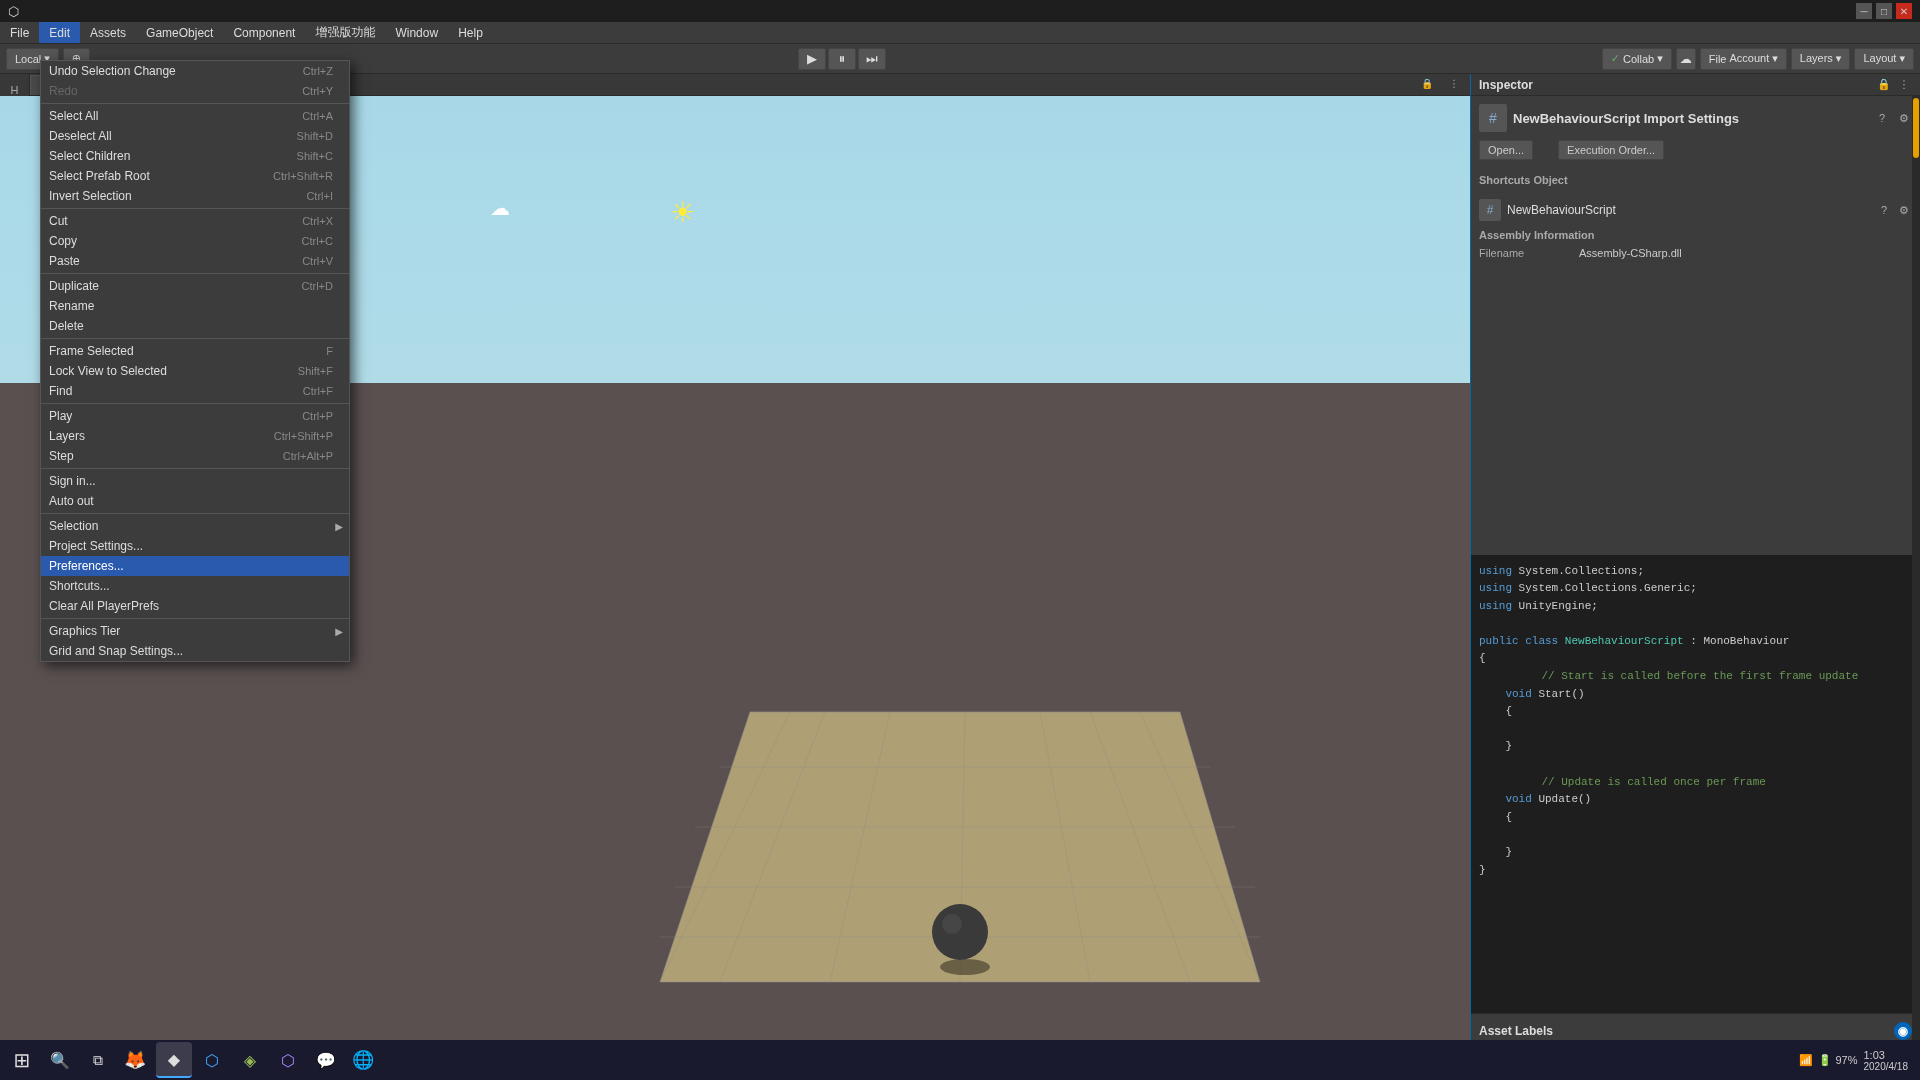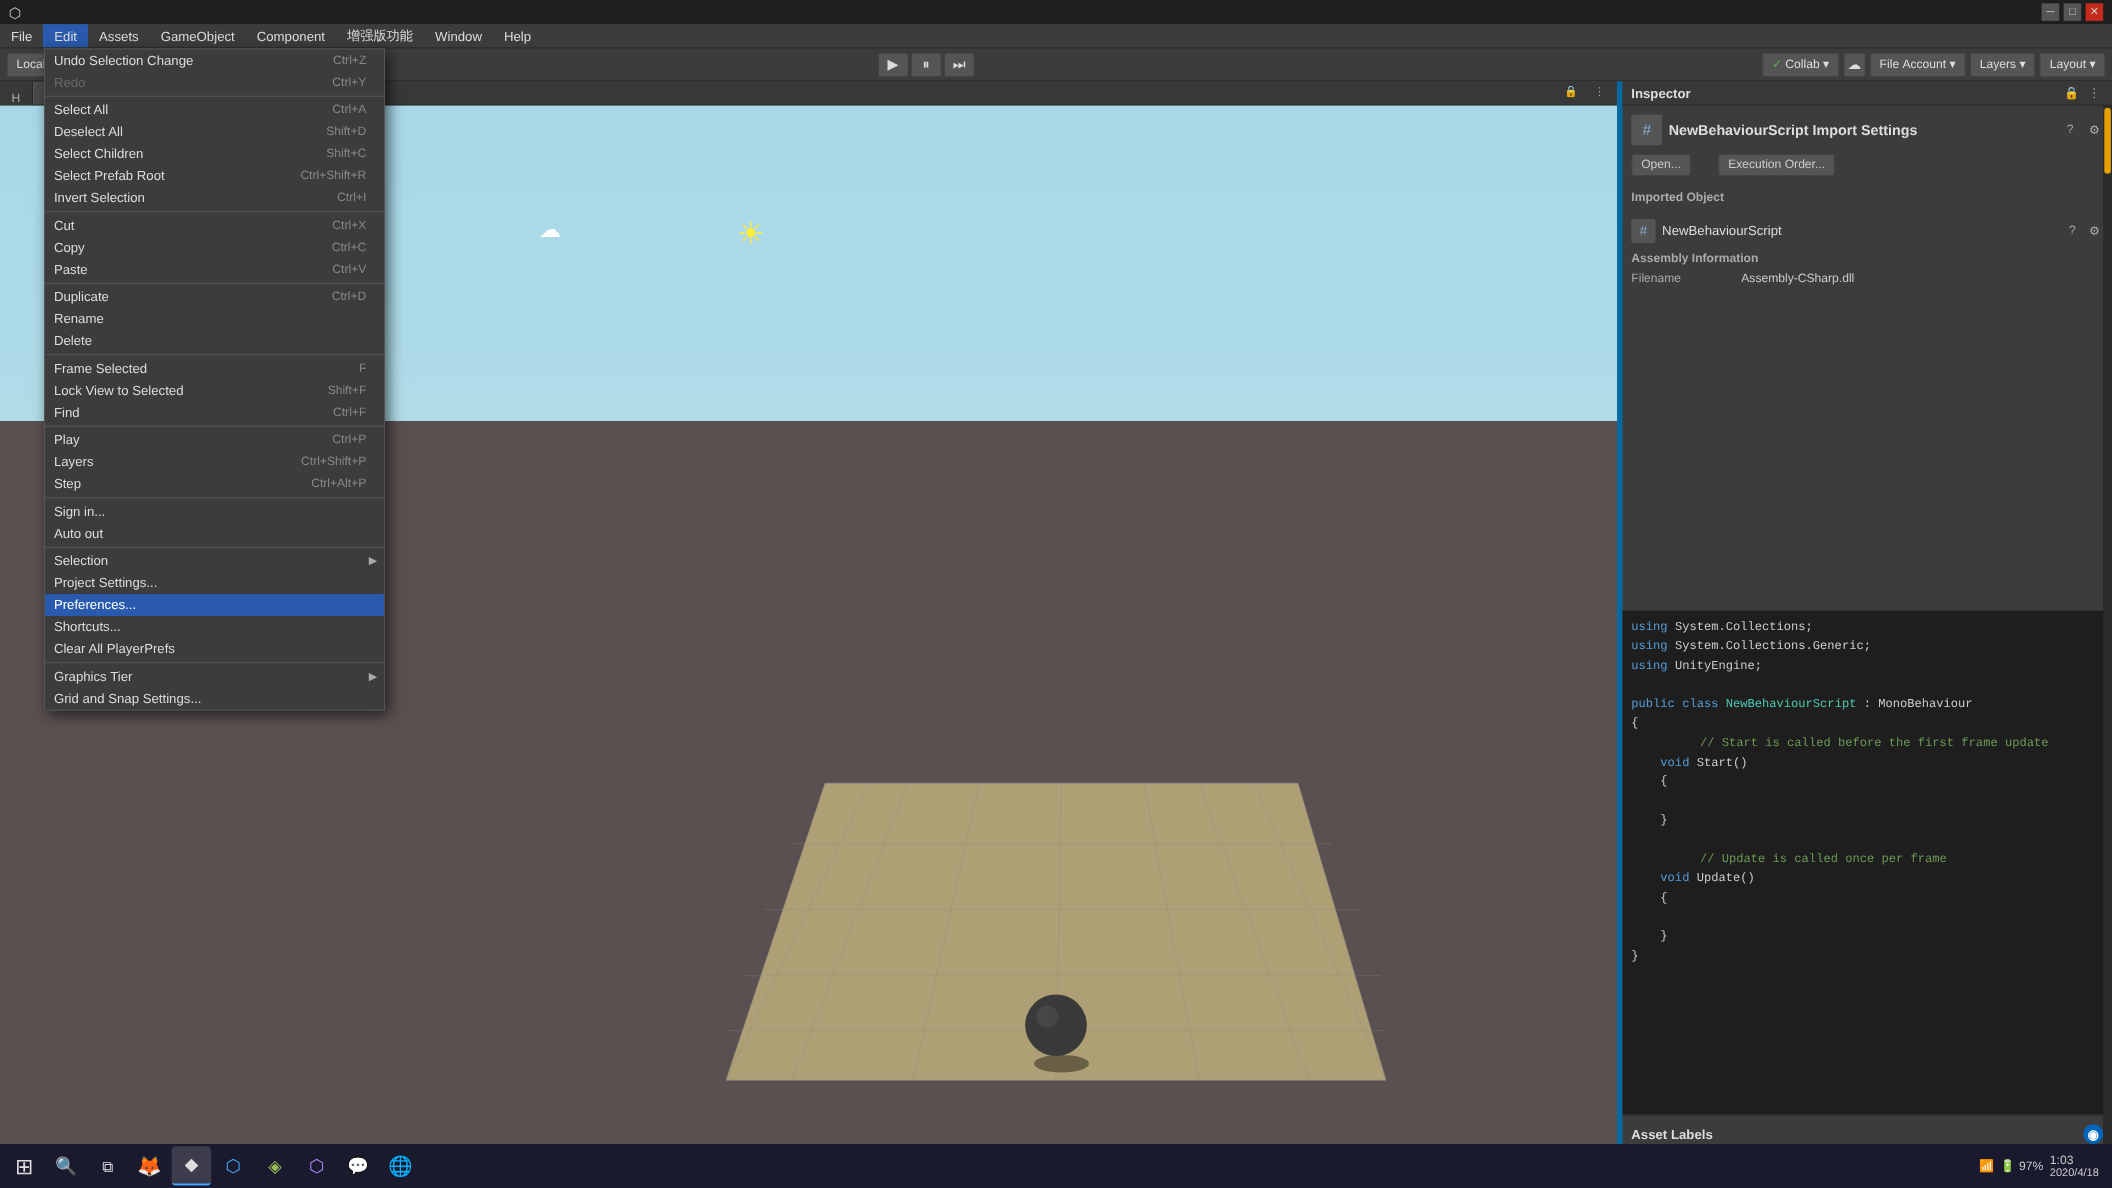--- a/index.html
+++ b/index.html
@@ -271,21 +271,21 @@
       cursor: pointer;
       font-size: 10px;
       color: #ccc;
       border-radius: 2px;
     }
 
     
     #right-panel {
       width: 450px;
       background: #3c3c3c;
-      border-left: 5px solid #0369a1;
+      border-left: 1px solid #0369a1;
       display: flex;
       flex-direction: column;
     }
     .inspector-header {
       height: 22px;
       background: #383838;
       display: flex;
       align-items: center;
       padding: 0 8px;
       border-bottom: 1px solid #2a2a2a;
@@ -415,21 +415,21 @@
       align-items: center;
       justify-content: center;
       cursor: pointer;
       font-size: 12px;
       color: white;
     }
 
     
     #edit-menu-dropdown {
       position: fixed;
-      top: 44px;
+      top: 60px;
       left: 40px;
       width: 310px;
       background: #3c3c3c;
       border: 1px solid #555;
       box-shadow: 4px 4px 12px rgba(0,0,0,0.6);
       z-index: 1000;
     }
     .menu-section-sep {
       height: 1px;
       background: #555;
@@ -709,21 +709,21 @@
         <div class="inspector-icon-btn">?</div>
         <div class="inspector-icon-btn">⚙</div>
       </div>
 
       <div class="script-actions" style="margin-bottom:8px;gap:25px;">
         <button class="script-btn">Open...</button>
         <button class="script-btn">Execution Order...</button>
       </div>
 
       <div class="imported-obj-header">
-        <span style="color:#aaa;font-size:11px;font-weight:bold;">Imported Object</span>
+        <span style="color:#aaa;font-size:11px;font-weight:bold;">Shortcuts Object</span>
       </div>
 
       <div style="display:flex;align-items:center;gap:6px;margin-bottom:8px;">
         <div class="hash-badge" style="width:22px;height:22px;font-size:12px;">#</div>
         <span style="color:#ddd;font-size:12px;">NewBehaviourScript</span>
         <div style="margin-left:auto;display:flex;gap:4px;">
           <div class="inspector-icon-btn">?</div>
           <div class="inspector-icon-btn">⚙</div>
         </div>
       </div>

